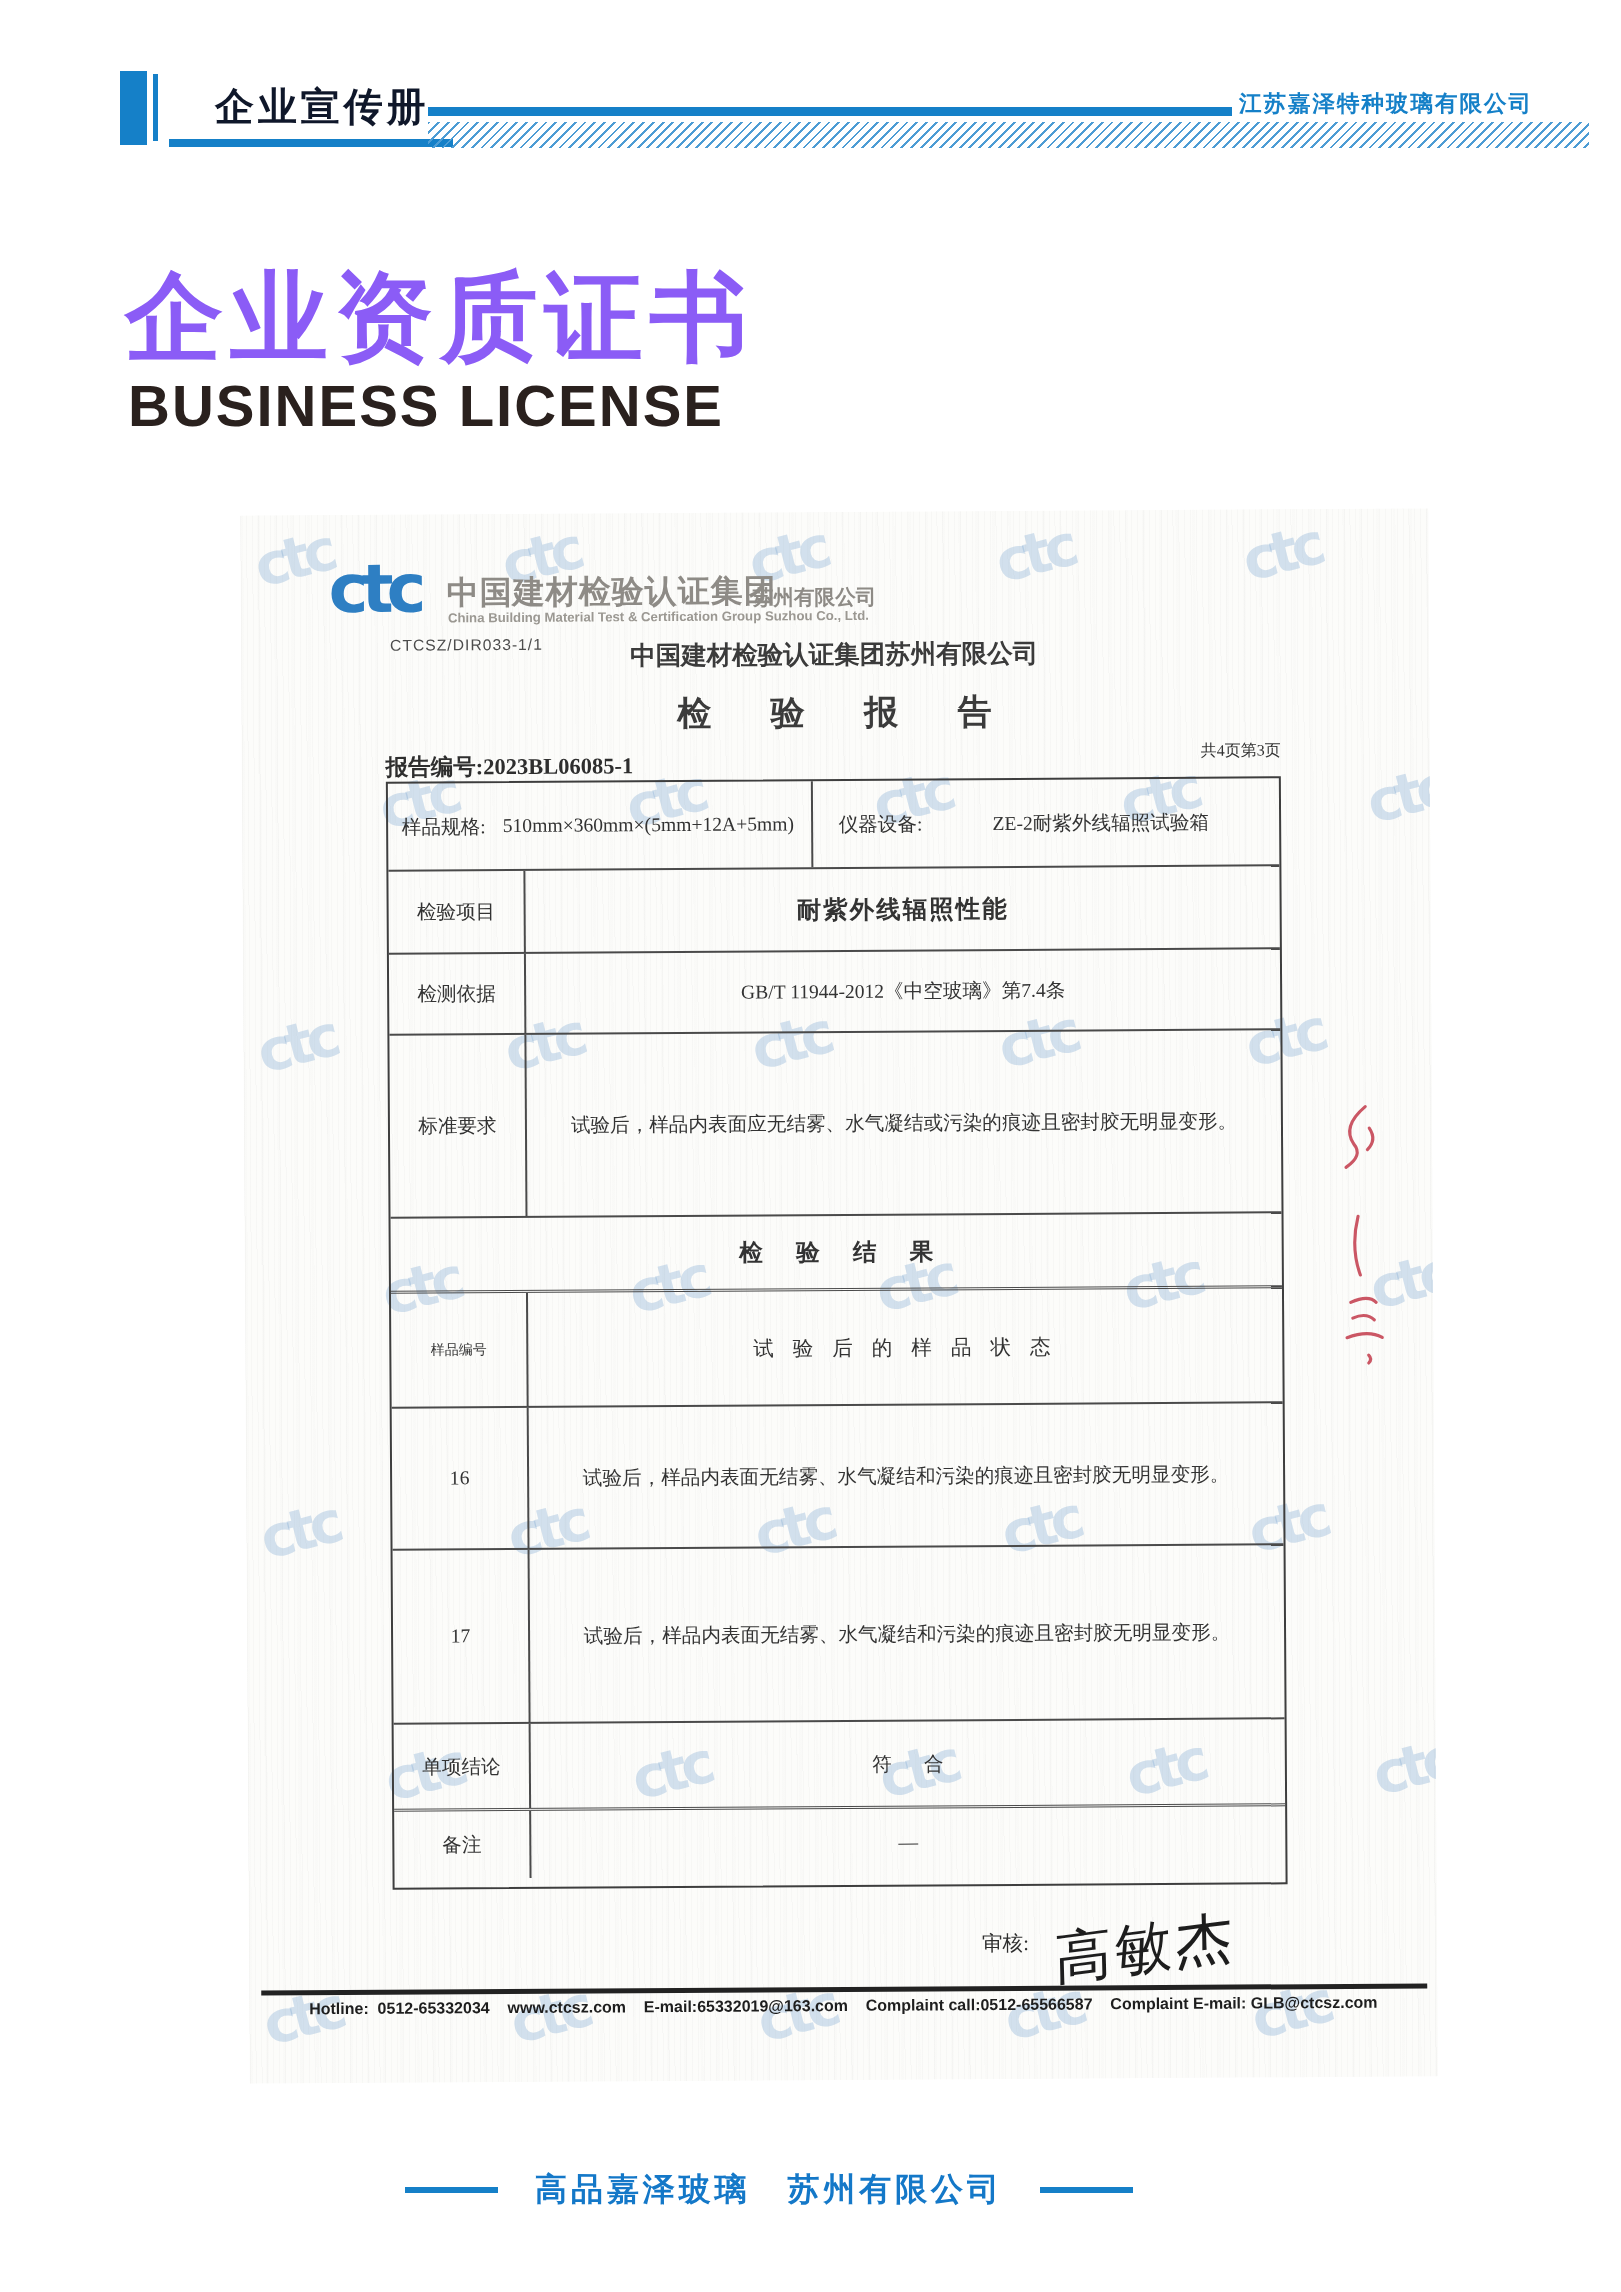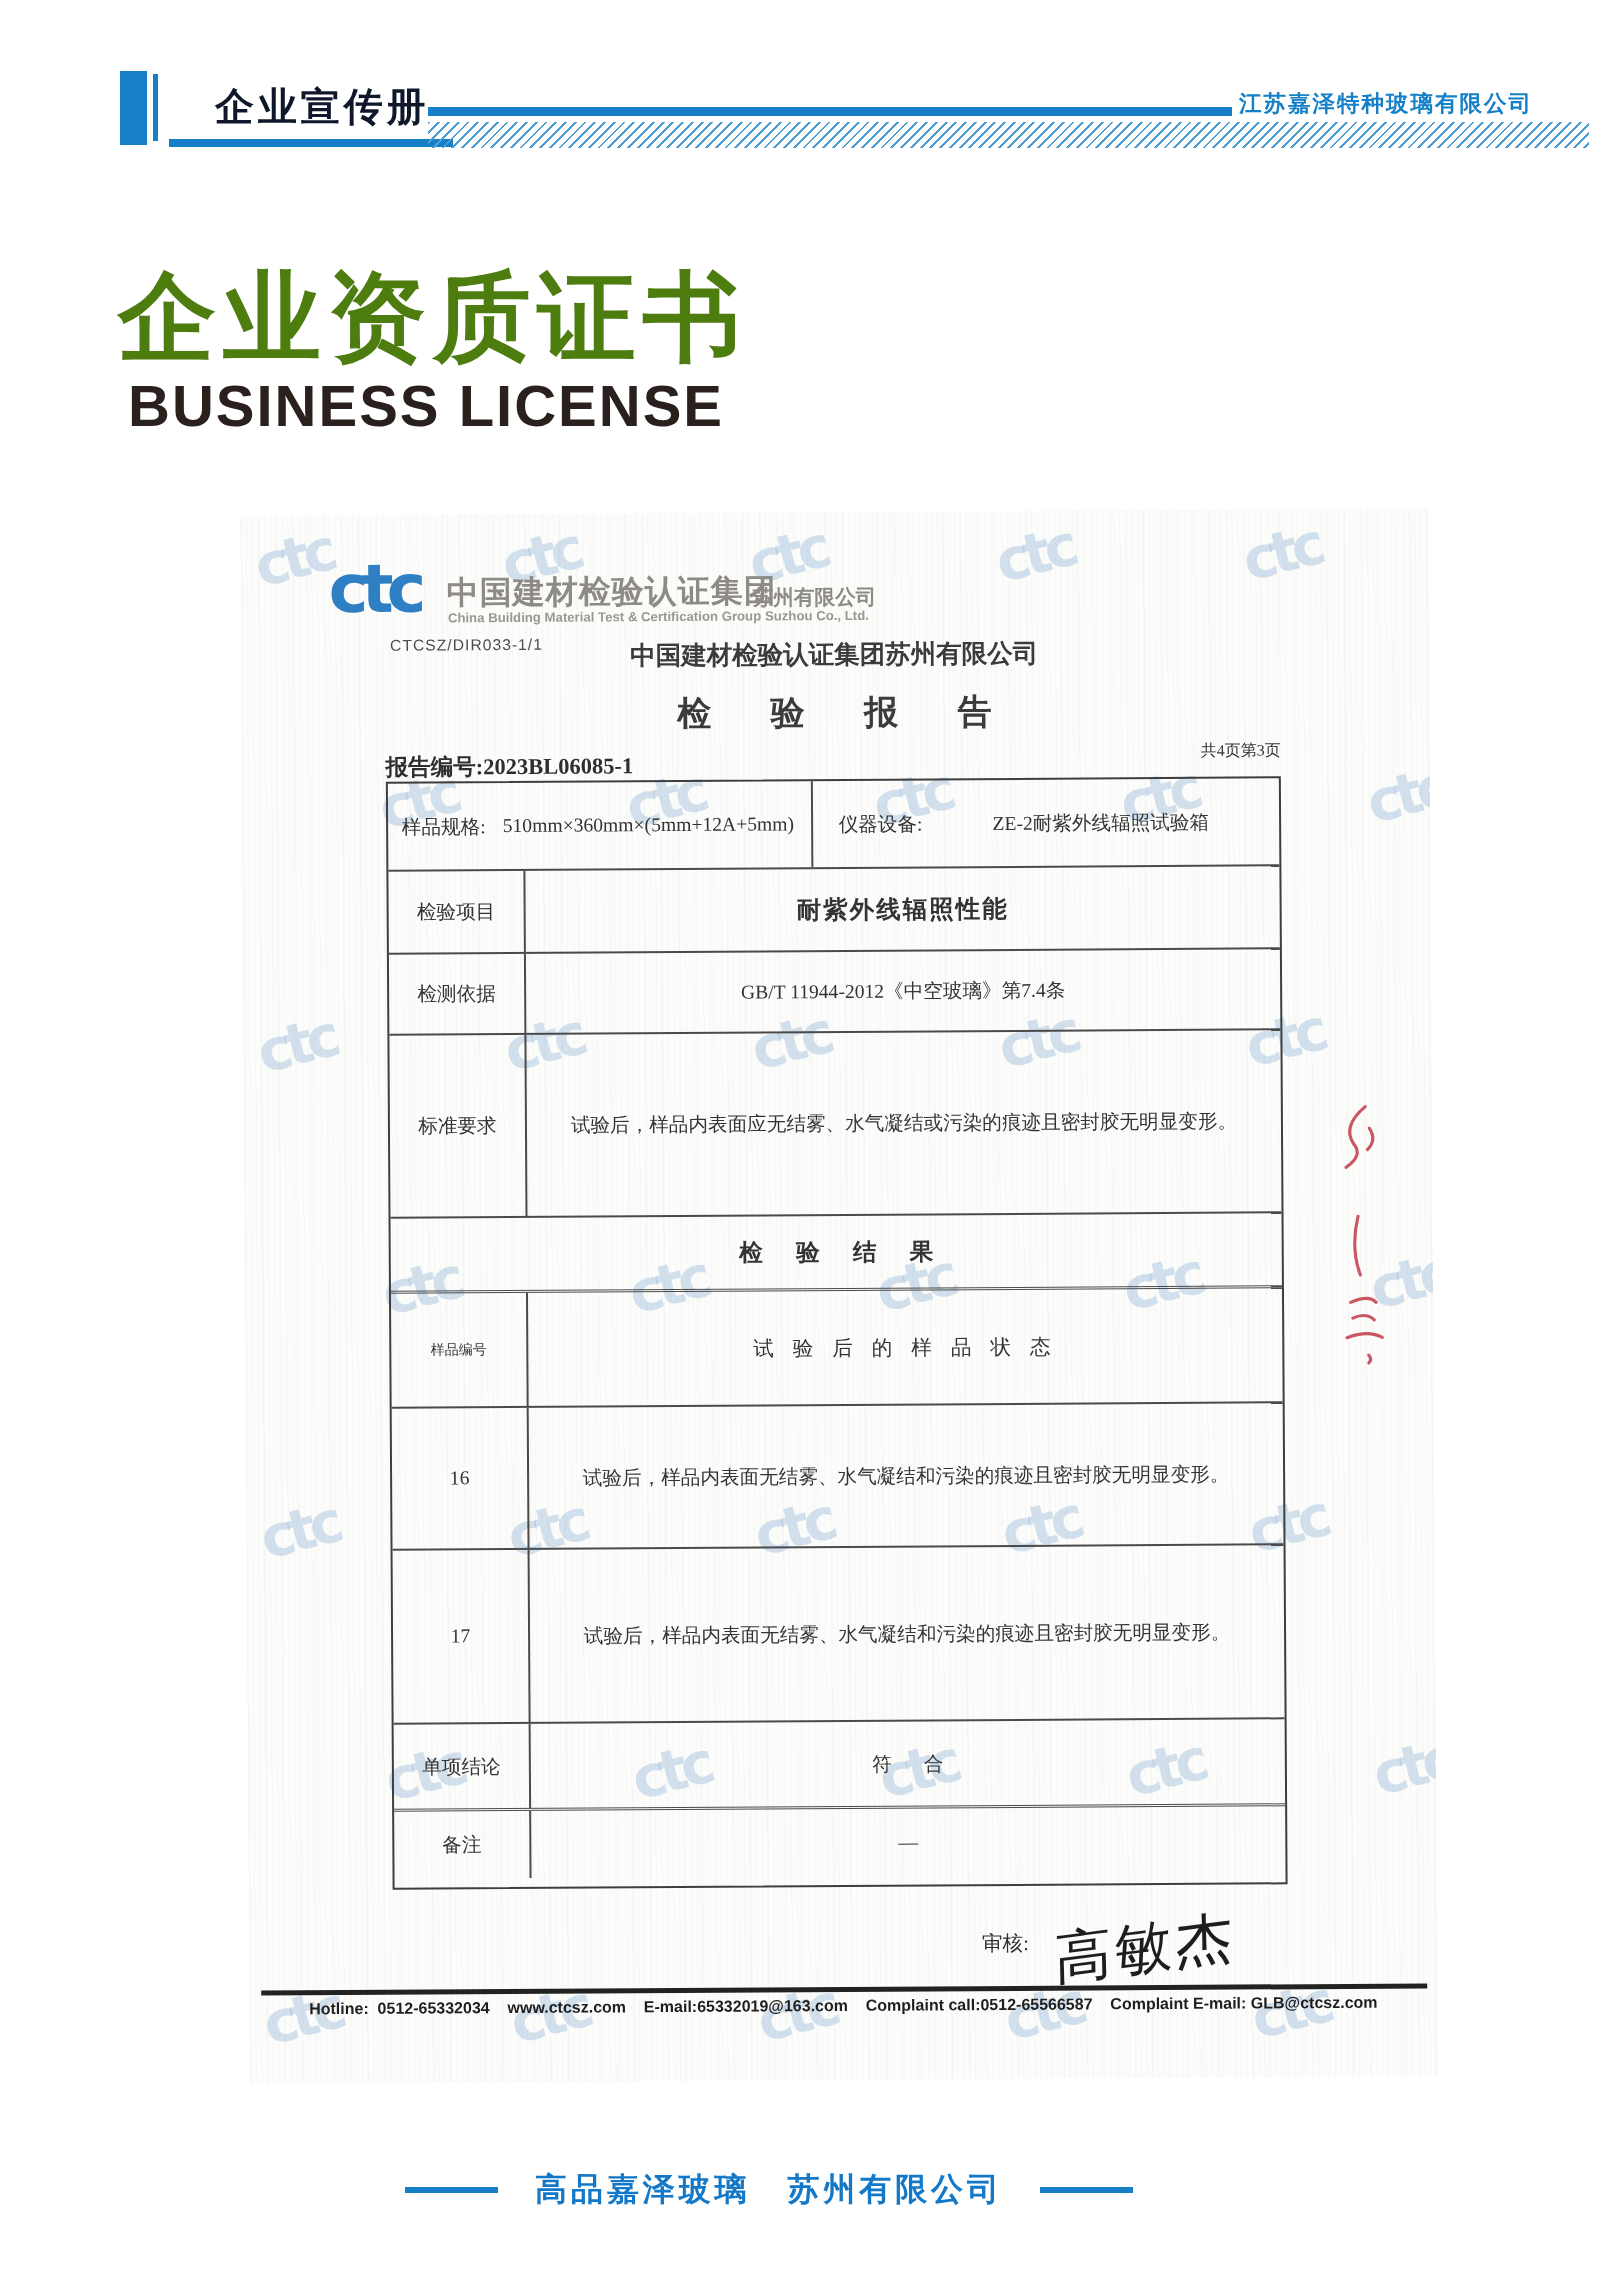--- a/index.html
+++ b/index.html
@@ -15,21 +15,21 @@
   .hdr-brochure{left:169px;top:80px;font-size:39px;font-weight:600;color:#0f172a;letter-spacing:3.9px;margin-left:46px;}
   .hdr-underline{left:169px;top:139px;width:284px;height:7.8px;background:#1580c8;}
   .hdr-line{left:428px;top:107px;width:804px;height:8.8px;background:#1580c8;}
   .hdr-company{left:1239px;top:88px;font-size:22.5px;font-weight:600;color:#1580c8;letter-spacing:2px;}
   .hdr-hatch{
     left:428px;top:122px;width:1161px;height:25.5px;
     background:repeating-linear-gradient(135deg,#4d9cd4 0 2px,transparent 2px 6.9px);
   }
 
   
-  .title-zh{left:118px;top:253px;font-size:98px;font-weight:900;color:#4d7c0f;letter-spacing:6.9px;}
+  .title-zh{left:125px;top:253px;font-size:98px;font-weight:900;color:#8b5cf6;letter-spacing:6.9px;}
   .title-en{left:128px;top:372px;font-size:58px;font-weight:700;color:#2a211e;letter-spacing:2px;}
 
   
   .cert{
     left:245px;top:512px;width:1188px;height:1568px;
     transform:rotate(-0.35deg);
     background:
       repeating-linear-gradient(90deg,rgba(120,120,120,.04) 0 1px,transparent 1px 5.9px),
       repeating-linear-gradient(90deg,rgba(150,150,150,.025) 0 2.9px,transparent 2.9px 16.7px),
       #fcfcfa;

